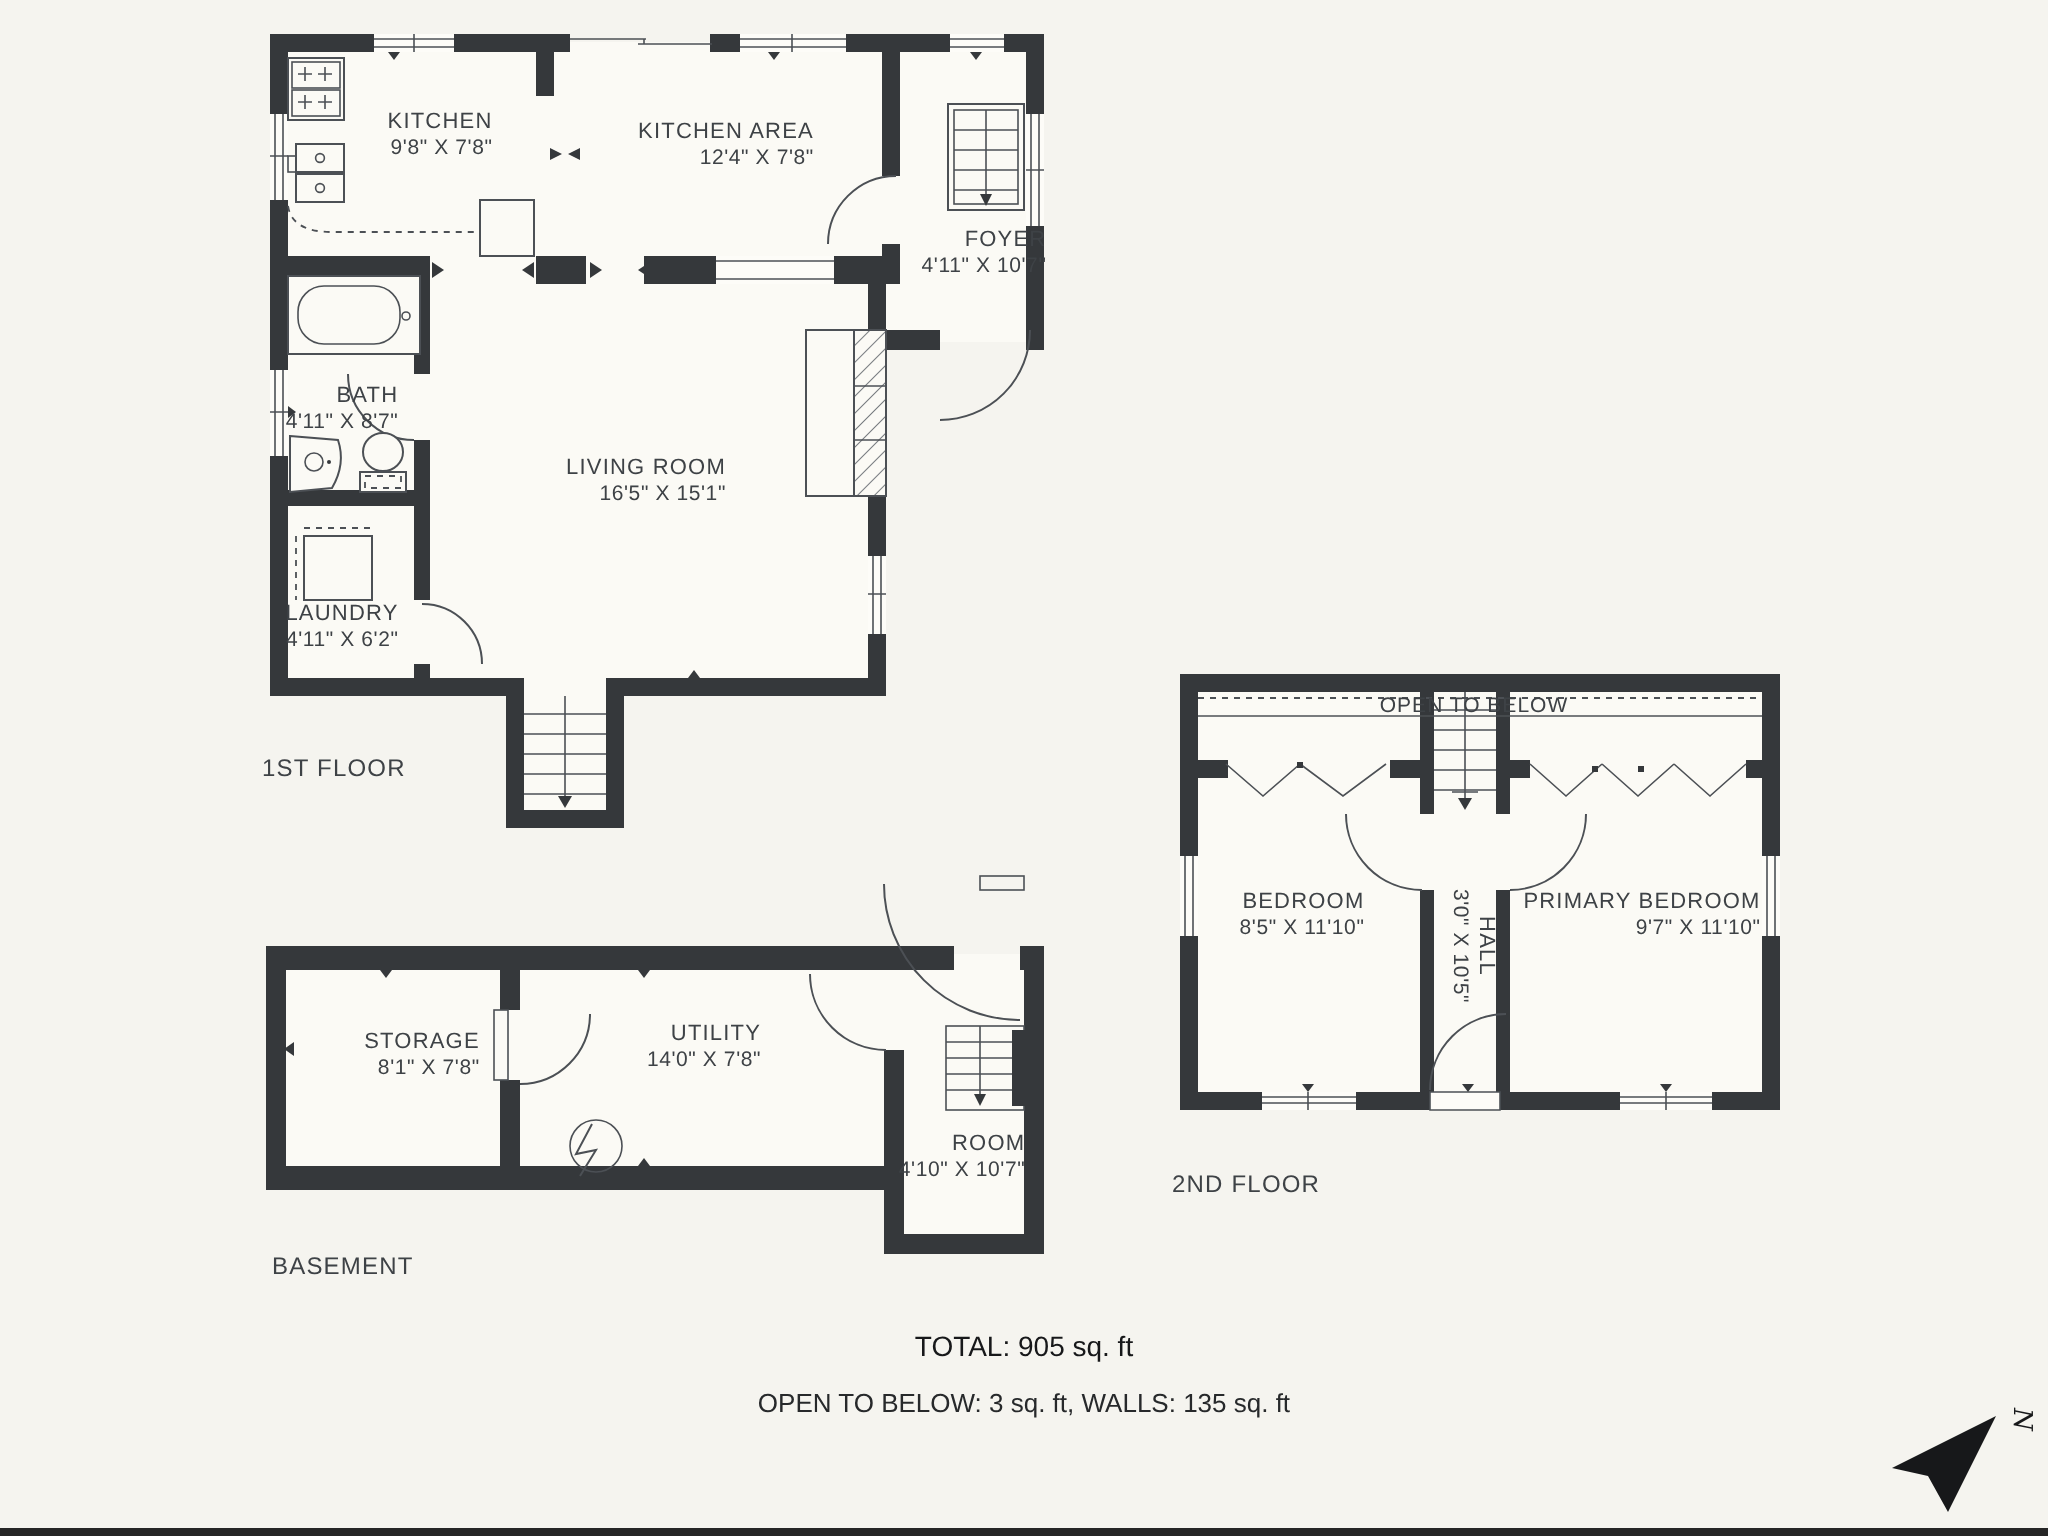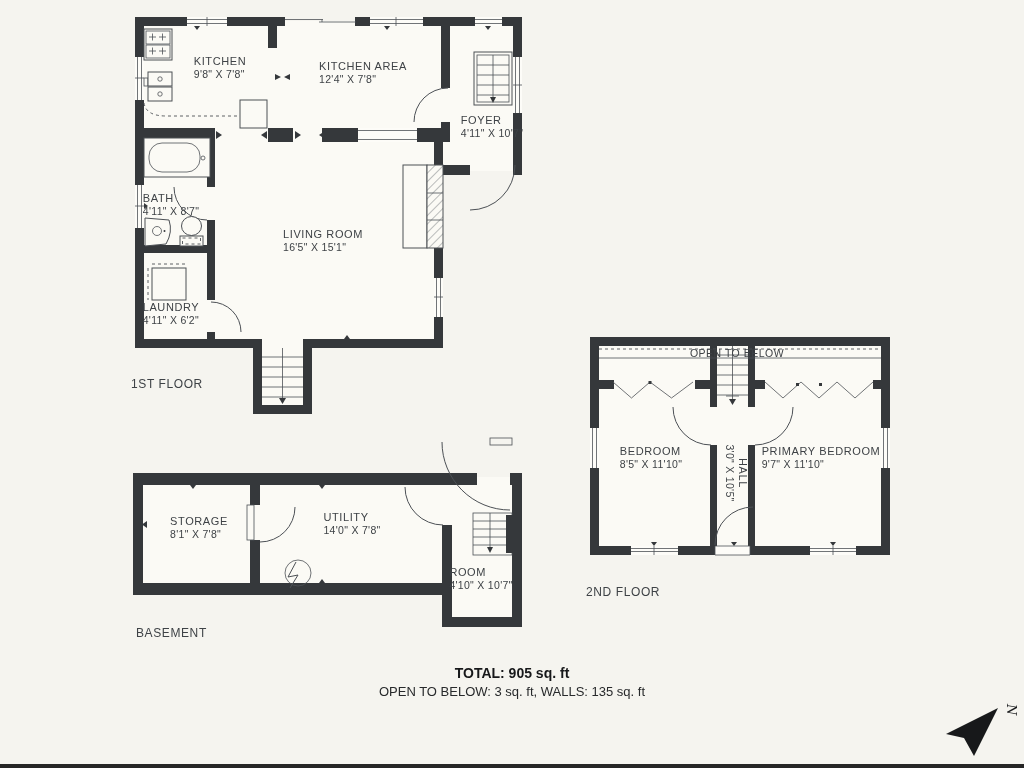--- a/index.html
+++ b/index.html
@@ -9,28 +9,28 @@
   body{width:1024px;height:768px;background:var(--bg);font-family:"Liberation Sans",sans-serif;position:relative;overflow:hidden;}
   #app{position:absolute;inset:0;}
   .plan{position:absolute;}
   .wall{fill:var(--wall);}
   .ln{stroke:var(--line);stroke-width:1;fill:none;}
   .lnt{stroke:var(--line);stroke-width:0.8;fill:none;}
   .lnd{stroke:var(--line);stroke-width:0.9;fill:none;stroke-dasharray:3 3;}
   .fixt{stroke:var(--line);stroke-width:1;fill:var(--interior);}
   .win{fill:var(--winfill);}
   .mk{fill:var(--wall);}
-  .room-label{position:absolute;transform:translateX(-50%);text-align:left;color:var(--text);}
+  .room-label{position:absolute;transform:translateX(-50%);text-align:right;color:var(--text);}
   .rn{font-size:11px;letter-spacing:.6px;line-height:13px;white-space:nowrap;}
   .rd{font-size:10.5px;letter-spacing:.3px;line-height:13px;white-space:nowrap;}
   .hall-label{position:absolute;left:736px;top:473px;transform:translate(-50%,-50%) rotate(90deg);text-align:center;color:var(--text);}
   .otb-label{position:absolute;left:737px;top:347px;transform:translateX(-50%);font-size:10.5px;letter-spacing:.5px;color:var(--text);white-space:nowrap;}
   .floor-label{position:absolute;font-size:12px;letter-spacing:.6px;color:var(--text);white-space:nowrap;}
   .summary{position:absolute;left:0;right:0;top:666px;text-align:center;color:#27292b;font-size:13px;line-height:15.5px;}
-  .summary .total{font-weight:bold;font-size:14px;color:#17181a;margin-bottom:2px;}
+  .summary .total{font-weight:normal;font-size:14px;color:#17181a;margin-bottom:12px;}
   .bottom-bar{position:absolute;left:0;bottom:0;width:100%;height:4px;background:#262626;}
   .compass{position:absolute;left:938px;top:698px;}
 </style>
 </head>
 <body>
 
 <div id="app">
 
   <svg class="plan" style="left:135px;top:15px" width="400" height="400" viewBox="0 0 400 400">
     <defs>
@@ -275,21 +275,21 @@
   </div>
   <div class="hall-label">
     <div class="rn">HALL</div>
     <div class="rd">3'0" X 10'5"</div>
   </div>
   <div class="room-label" style="left:821px;top:445px">
     <div class="rn">PRIMARY BEDROOM</div>
     <div class="rd">9'7" X 11'10"</div>
   </div>
 
-  <div class="room-label" style="left:199px;top:515px">
+  <div class="room-label" style="left:211px;top:515px">
     <div class="rn">STORAGE</div>
     <div class="rd">8'1" X 7'8"</div>
   </div>
   <div class="room-label" style="left:352px;top:511px">
     <div class="rn">UTILITY</div>
     <div class="rd">14'0" X 7'8"</div>
   </div>
   <div class="room-label" style="left:481px;top:566px">
     <div class="rn">ROOM</div>
     <div class="rd">4'10" X 10'7"</div>

